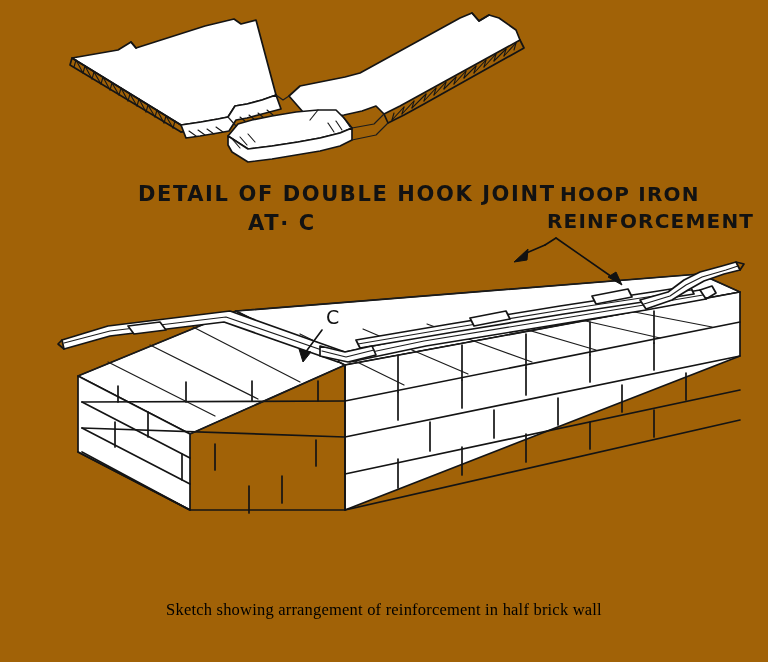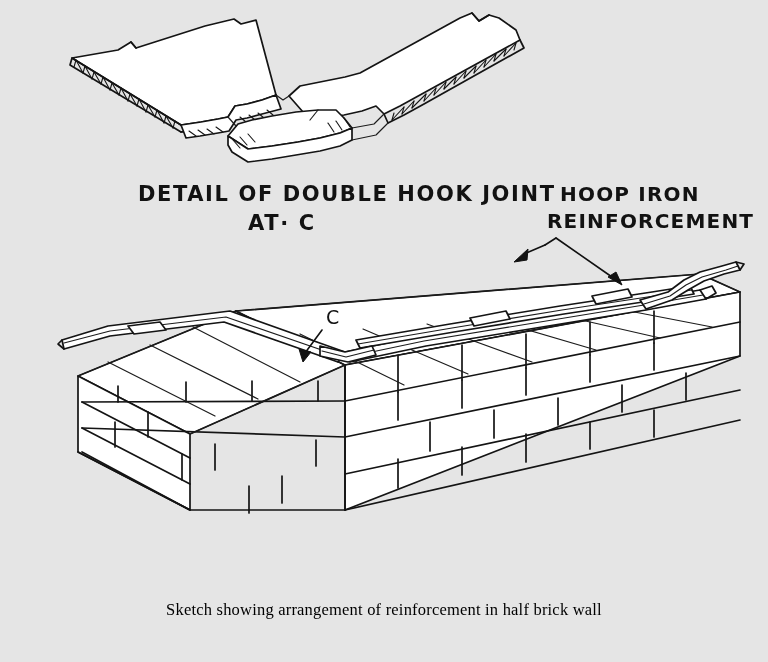--- a/index.html
+++ b/index.html
@@ -8,21 +8,21 @@
     padding: 0;
     background: #ffffff;
   }
   body {
     font-family: "Liberation Sans", sans-serif;
   }
   #page {
     position: relative;
     width: 768px;
     height: 662px;
-    background: #e5e5e5;
+    background: #a16207;
     overflow: hidden;
   }
   #figure-svg {
     position: absolute;
     left: 0;
     top: 0;
     width: 768px;
     height: 662px;
     display: block;
   }

